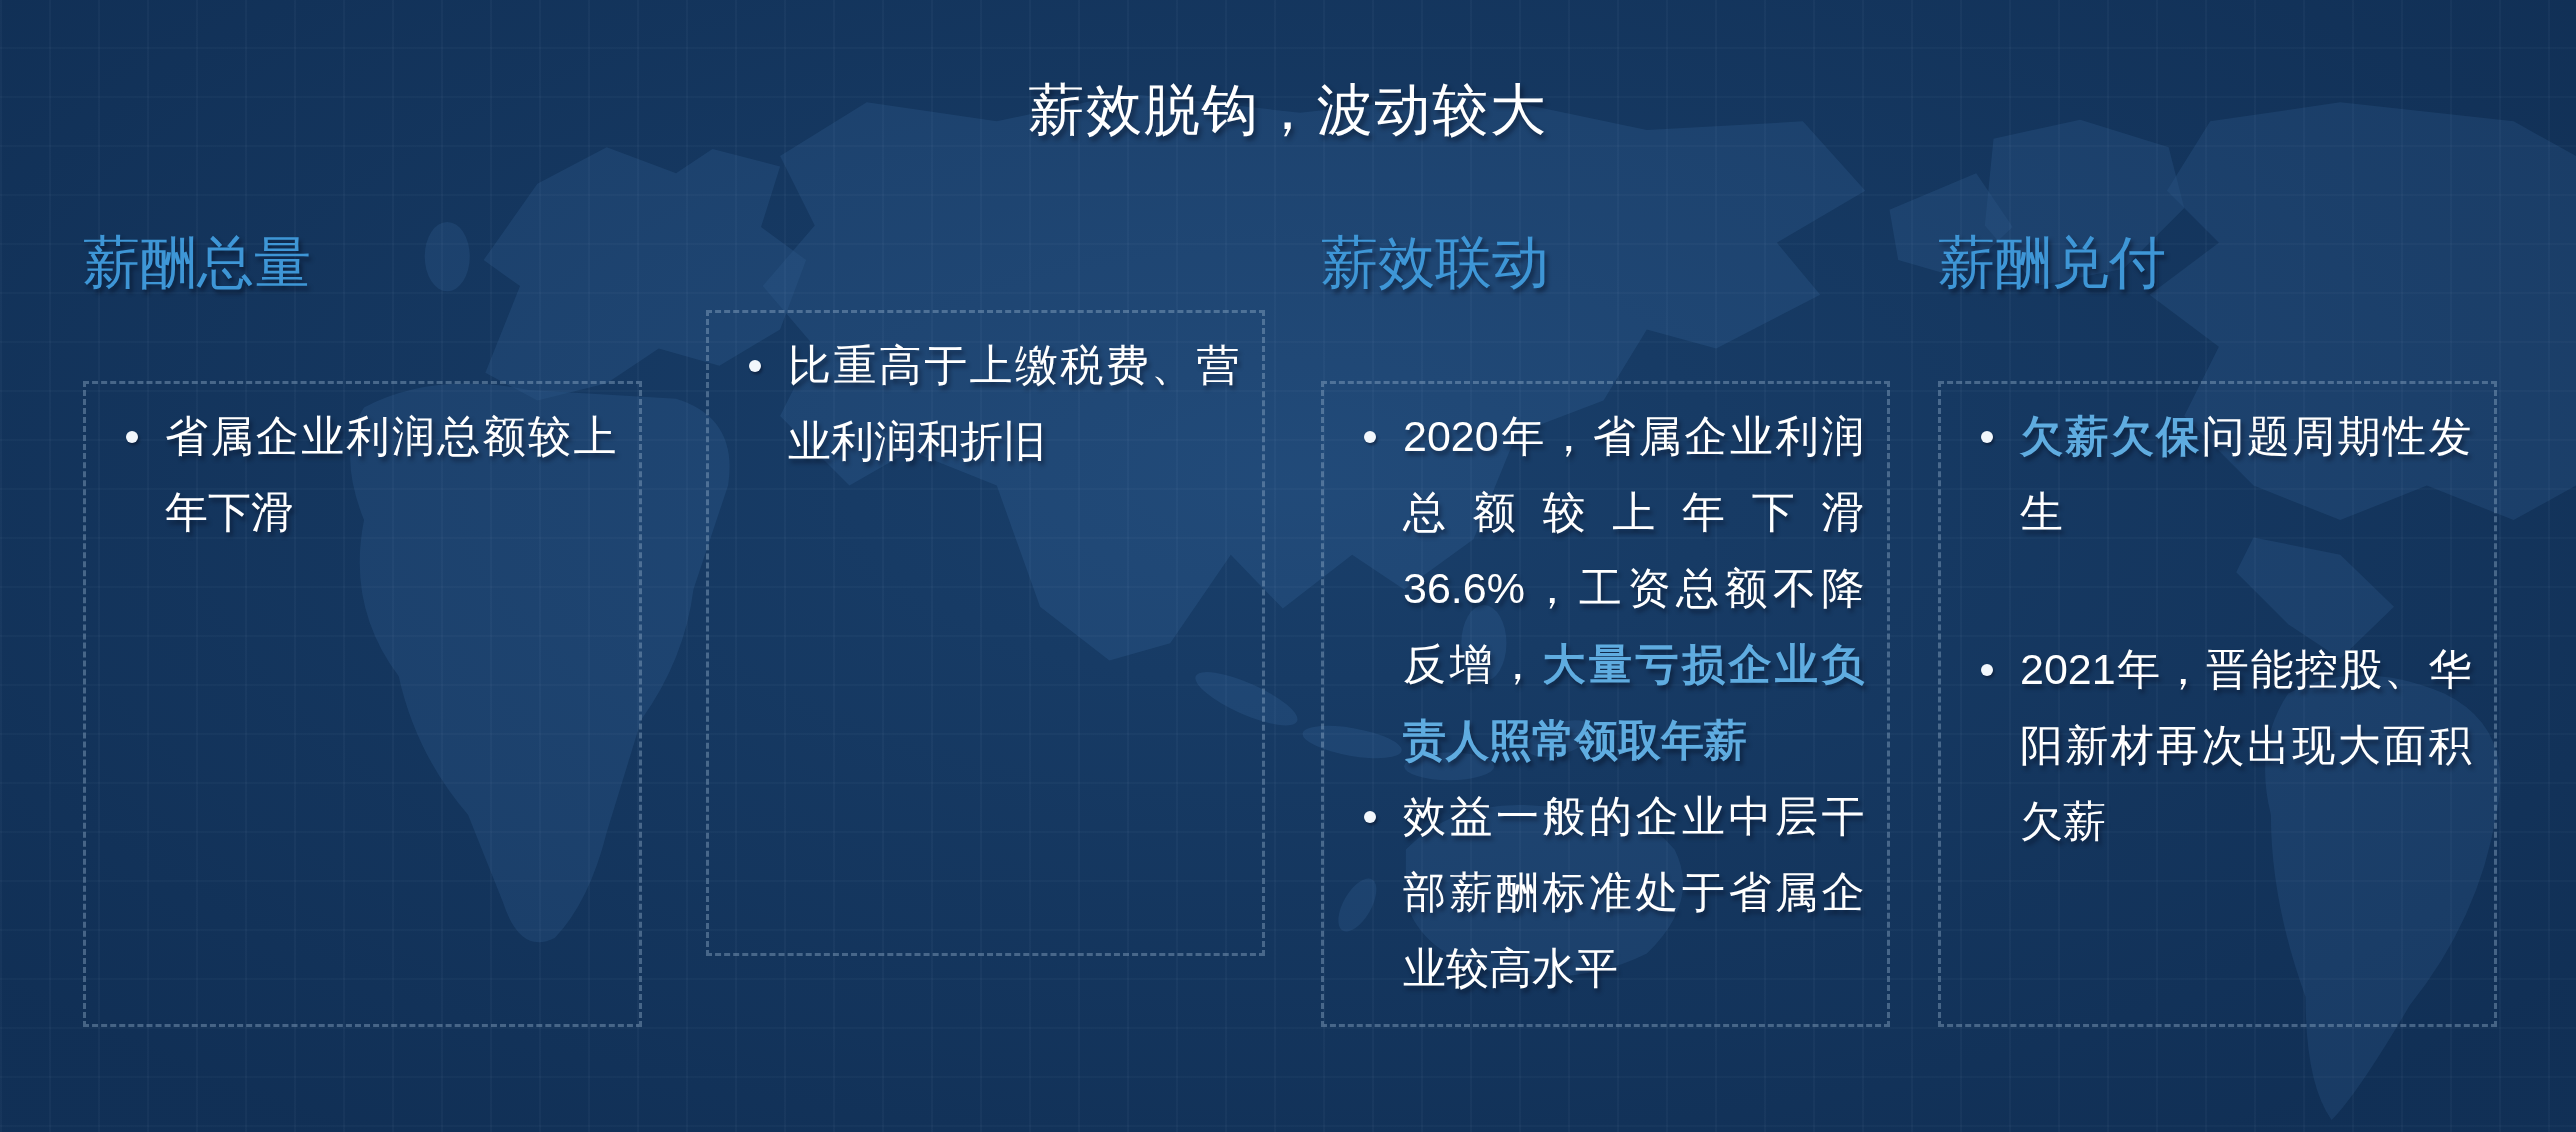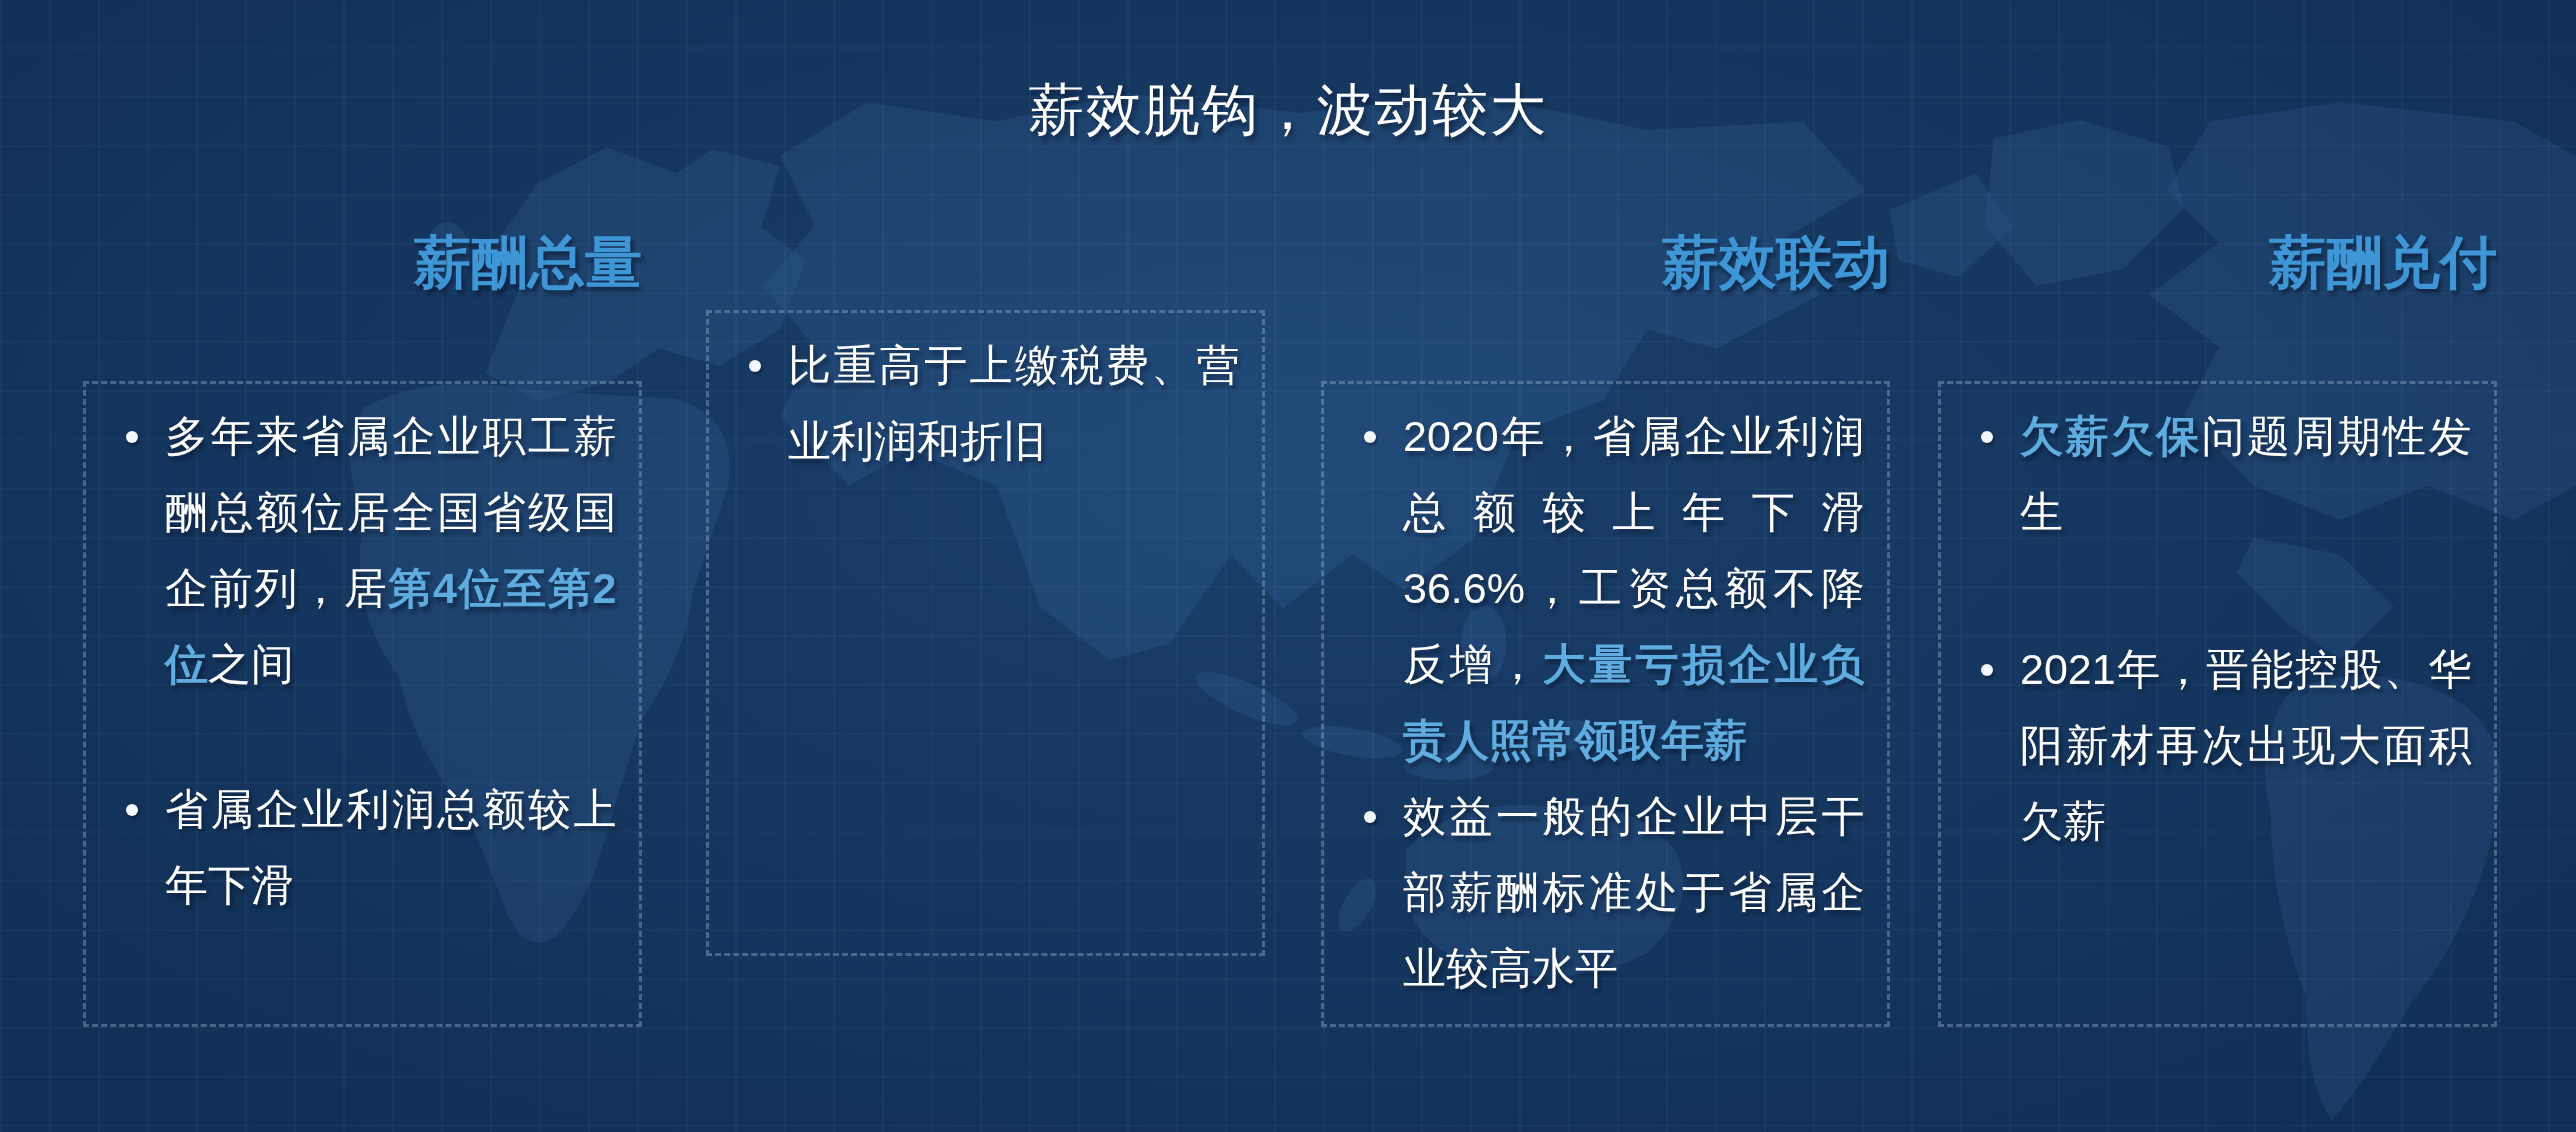--- a/index.html
+++ b/index.html
@@ -31,22 +31,22 @@
     text-align:center;
     font-size:56px;font-weight:400;letter-spacing:1.7px;
     color:#ffffff;
     text-shadow:2.6px 3.5px 5.2px rgba(0,4,18,0.45);
     white-space:nowrap;
   }
 
   .column{position:absolute;top:227px;}
   .col-header{
     margin:0;height:71px;line-height:71px;
-    text-align:right;
-    font-size:57px;font-weight:700;
+    text-align:left;
+    font-size:57px;font-weight:400;
     color:var(--accent,#3E96D6);
     text-shadow:2.6px 3.5px 4.3px rgba(0,4,18,0.45);
     white-space:nowrap;
   }
   .box{
     margin-top:83px;height:646px;box-sizing:border-box;
     border:3.5px dashed var(--border,rgba(150,178,205,0.40));
     padding:14px 22.5px 0 40px;
   }
   ul.bullets{list-style:none;margin:0;padding:0;}
@@ -110,26 +110,20 @@
 
 <h1 class="slide-title">薪效脱钩，波动较大</h1>
 
 <section class="column" style="left:83px;width:559px;">
   <h2 class="col-header">薪酬总量</h2>
   <div class="box">
     <ul class="bullets gap-lg">
       <li class="bullet">
         <span class="dot"></span>
         <p class="btext">
-          <span class="seg">多年来省属企业职工薪酬总额位居全国省级国企前列，居</span><span class="seg hl">第4位至第2位</span><span class="seg">之间</span>
-        </p>
-      </li>
-      <li class="bullet">
-        <span class="dot"></span>
-        <p class="btext">
           <span class="seg">省属企业利润总额较上年下滑</span>
         </p>
       </li>
     </ul>
   </div>
 </section>
 
 <section class="column" style="left:706px;width:559px;">
   <div class="box">
     <ul class="bullets gap-lg">

